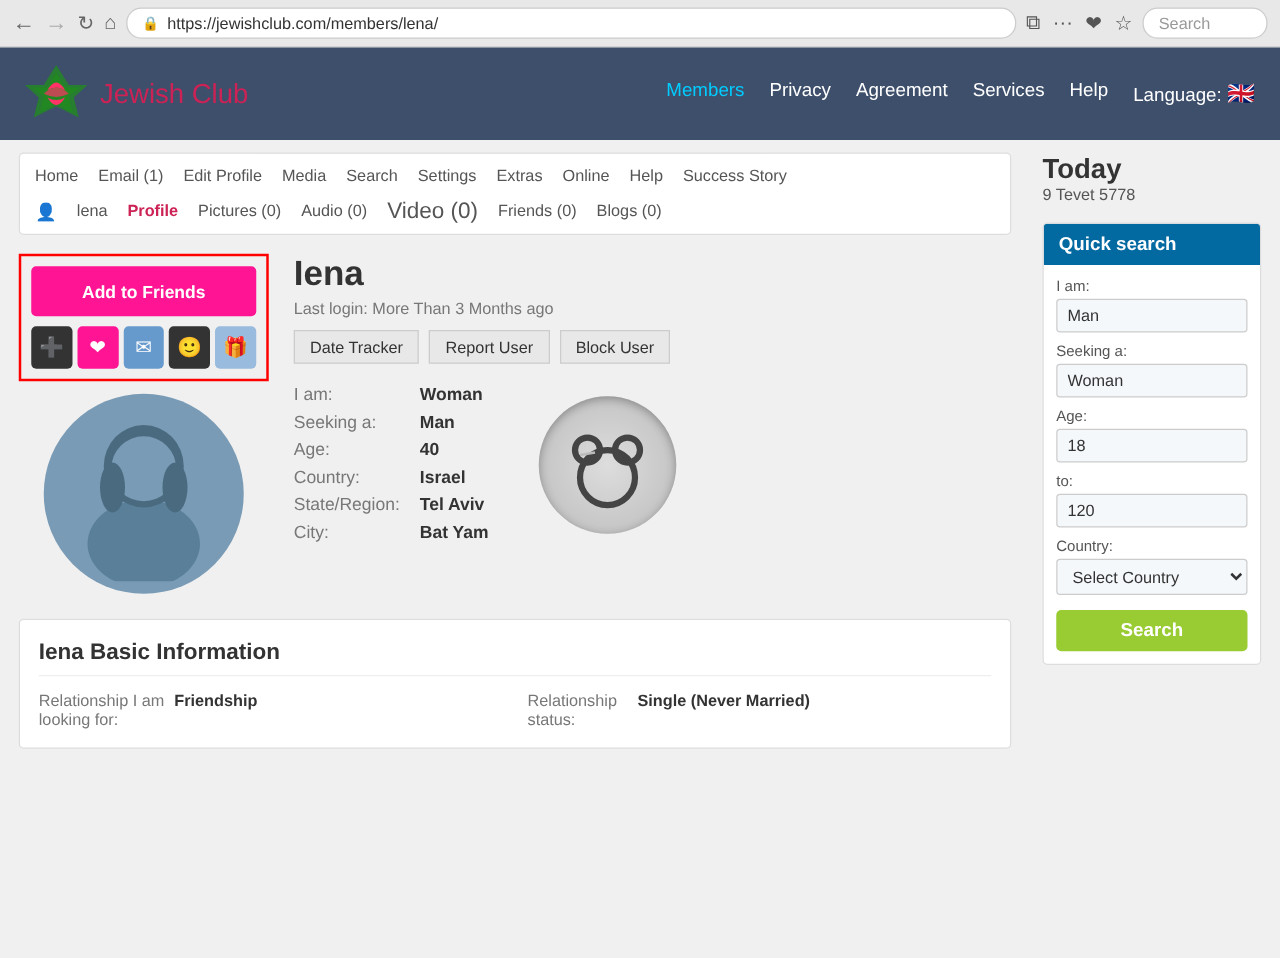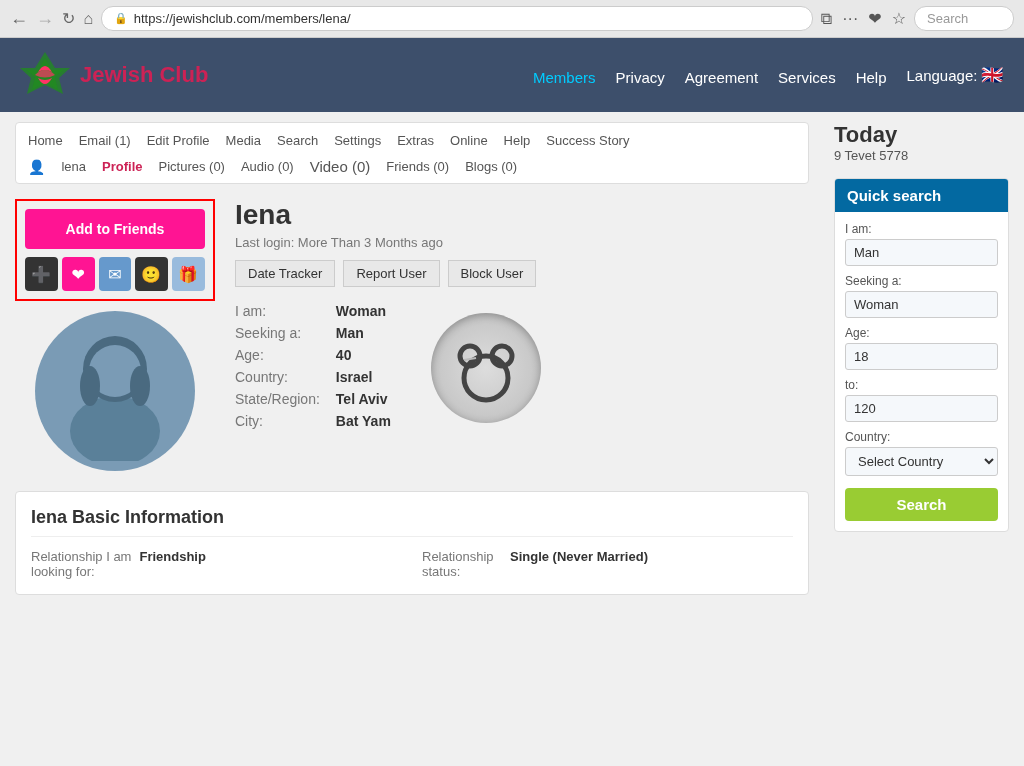--- a/index.html
+++ b/index.html
@@ -46,27 +46,27 @@
       gap: 30px;
     }
     .logo {
       display: flex;
       align-items: center;
       gap: 10px;
     }
     .logo-text {
       color: #cc2255;
       font-size: 22px;
-      font-weight: bold;
+      font-weight: normal;
     }
     .site-nav {
       display: flex;
       gap: 20px;
       margin-left: auto;
-      align-items: flex-end;
+      align-items: flex-start;
     }
     .site-nav a {
       color: white;
       text-decoration: none;
       font-size: 15px;
     }
     .site-nav a.active { color: #00ccff; }
 
     
     .main-content { flex: 1; }
@@ -356,21 +356,21 @@
         <a href="#">Online</a>
         <a href="#">Help</a>
         <a href="#">Success Story</a>
       </div>
       <div class="nav-tabs-bottom">
         <span style="color:#555;">👤</span>
         <a href="#" style="color:#555;text-decoration:none;font-size:13px;">lena</a>
         <a href="#" class="active" style="color:#cc2255;font-weight:bold;text-decoration:none;font-size:13px;">Profile</a>
         <a href="#" style="color:#555;text-decoration:none;font-size:13px;">Pictures (0)</a>
         <a href="#" style="color:#555;text-decoration:none;font-size:13px;">Audio (0)</a>
-        <a href="#" style="color:#555;text-decoration:none;font-size:15px;">Video (0)</a>
+        <a href="#" style="color:#555;text-decoration:none;font-size:18px;">Video (0)</a>
         <a href="#" style="color:#555;text-decoration:none;font-size:13px;">Friends (0)</a>
         <a href="#" style="color:#555;text-decoration:none;font-size:13px;">Blogs (0)</a>
       </div>
     </div>
 
     <div class="profile-area">
 
       <div class="profile-left">
         <div class="action-box">
           <button class="add-friends-btn">Add to Friends</button>

